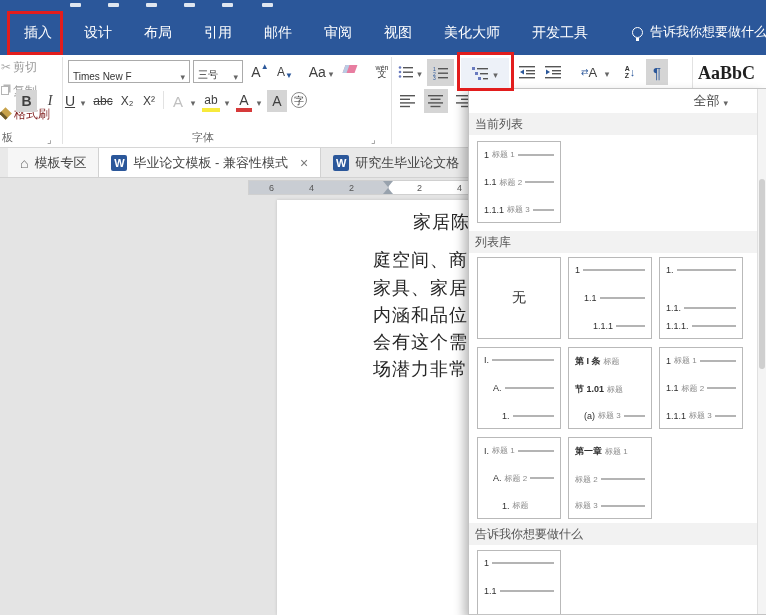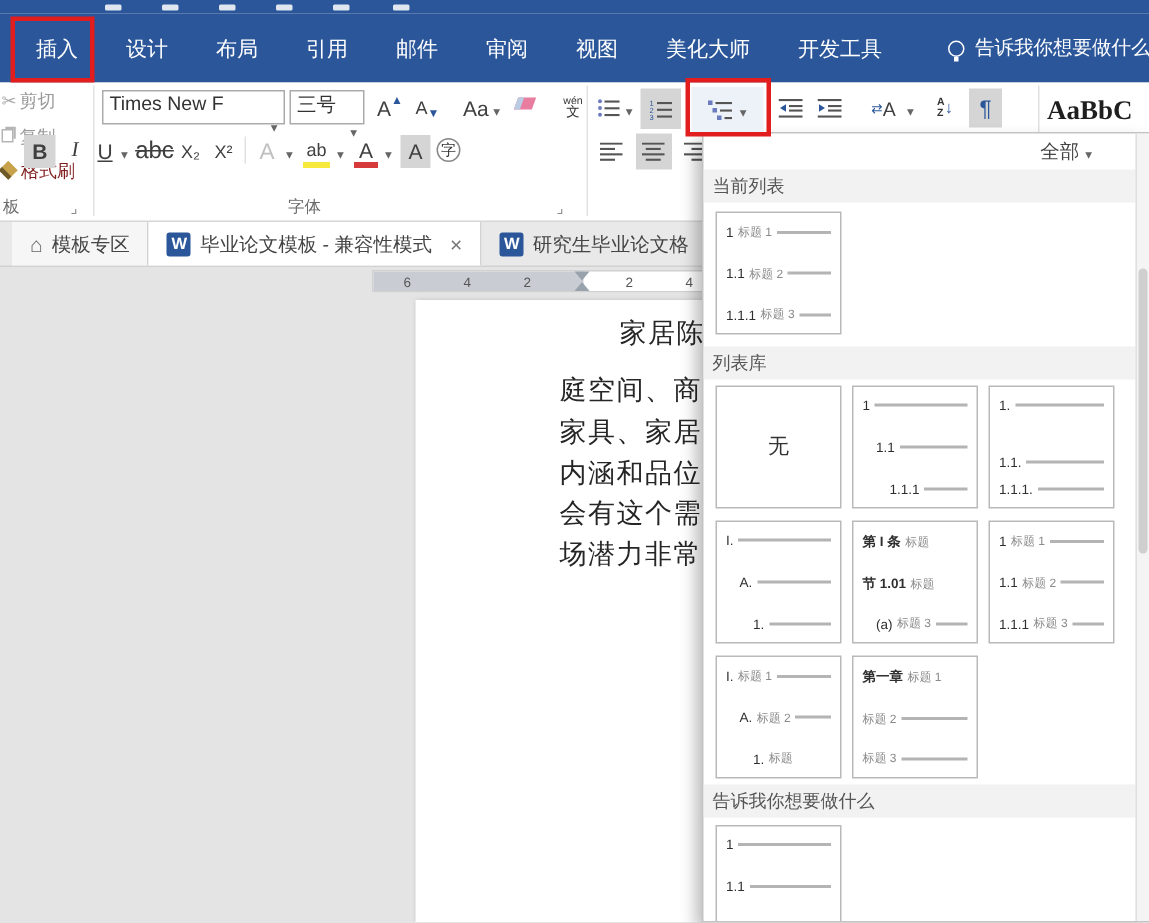--- a/index.html
+++ b/index.html
@@ -23,27 +23,27 @@
   .vsep { position:absolute; top:2px; bottom:3px; width:1px; background:#e2e2e2; }
   .grplabel { position:absolute; bottom:2px; font-size:11px; color:#6a6a6a; }
   .launcher { position:absolute; bottom:2px; font-size:10px; color:#8a8a8a; }
 
   .clipitem { position:absolute; font-size:12px; color:#9a9a9a; white-space:nowrap; }
   .clipitem.en { color:#7f1d1d; }
   .scis { color:#a8a8a8; margin-right:2px; }
   .copyicon { display:inline-block; width:8px; height:9px; border:1px solid #b5b5b5; background:#fff; box-shadow:2px -2px 0 -0.5px #b5b5b5; margin-right:4px; }
   .brush { display:inline-block; width:9px; height:9px; background:#c8a24a; transform:rotate(45deg); margin-right:4px; border-bottom:3px solid #6d5a2a; }
 
-  .combo { position:absolute; height:23px; border:1px solid #ababab; background:#fff; font-size:13px; color:#333; display:flex; align-items:flex-start; padding:0 4px; white-space:nowrap;flex-direction:column; }
+  .combo { position:absolute; height:23px; border:1px solid #ababab; background:#fff; font-size:10px; color:#333; display:flex; align-items:flex-end; padding:0 4px; white-space:nowrap; }
   .combo .dd { margin-left:auto; }
   .dd::after { content:"▾"; font-size:9px; color:#666; }
   .tbtn { position:absolute; display:flex; align-items:center; justify-content:center; color:#3f3f3f; font-size:14px; }
   .hl { background:#d5d5d5; }
   .u { text-decoration:underline; }
-  .strike { text-decoration:line-through; font-size:16px;text-align:right; }
+  .strike { text-decoration:line-through; font-size:12px;text-align:right; }
   .small { font-size:12px; }
   .ghost { color:#c0c0c0; }
   .bar { position:absolute; left:2px; right:2px; bottom:0; height:4px; }
   .phon { font-size:7px; line-height:7px; text-align:center; color:#333; }
   .circ { border:1px solid #888; border-radius:50%; font-size:10px; width:16px; height:16px; line-height:15px; text-align:center; color:#333; }
   .eraser { width:12px; height:8px; background:#e87da0; transform:skewX(-20deg); border-left:4px solid #b9cce4; }
   svg.ic { display:block; }
 
   
   .redbox { position:absolute; border:3px solid #e21d1d; z-index:200; pointer-events:none; }

